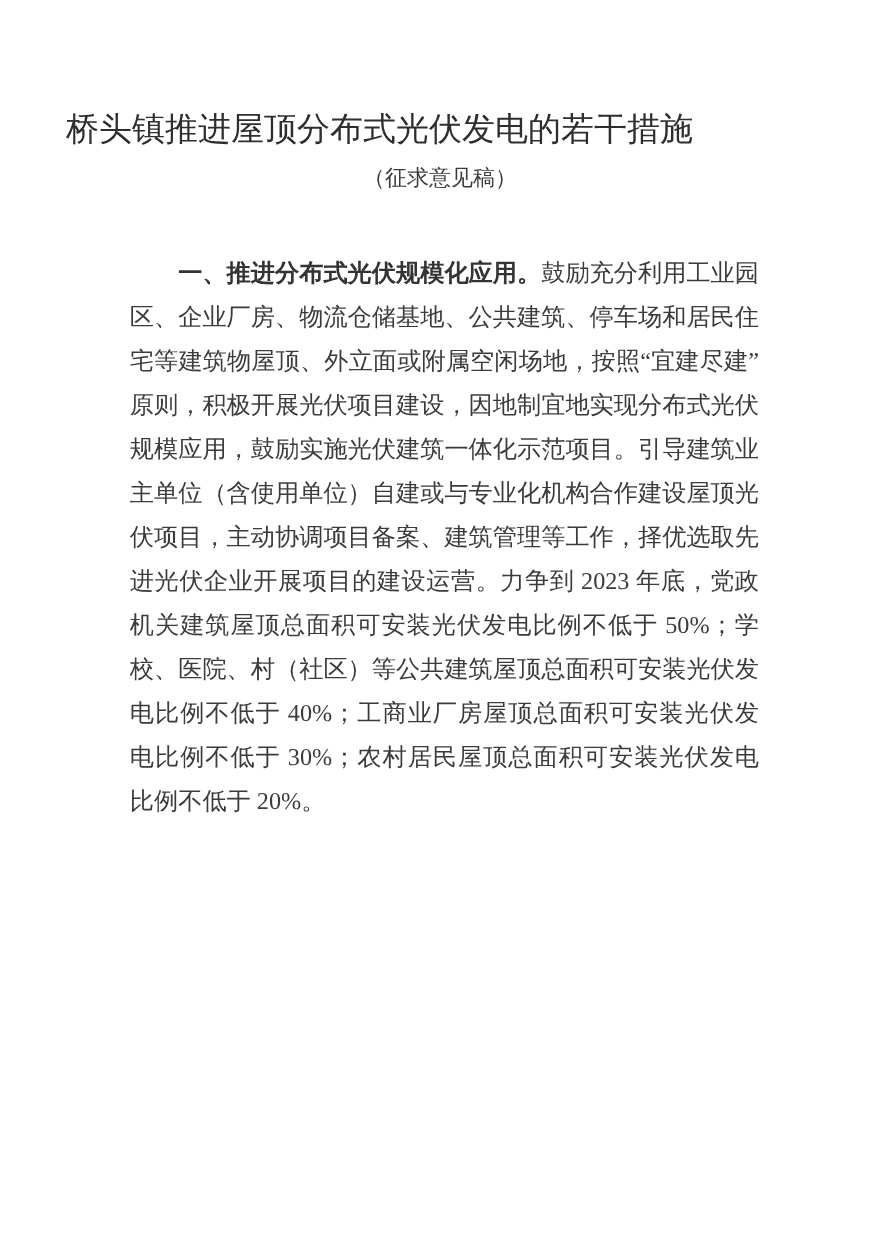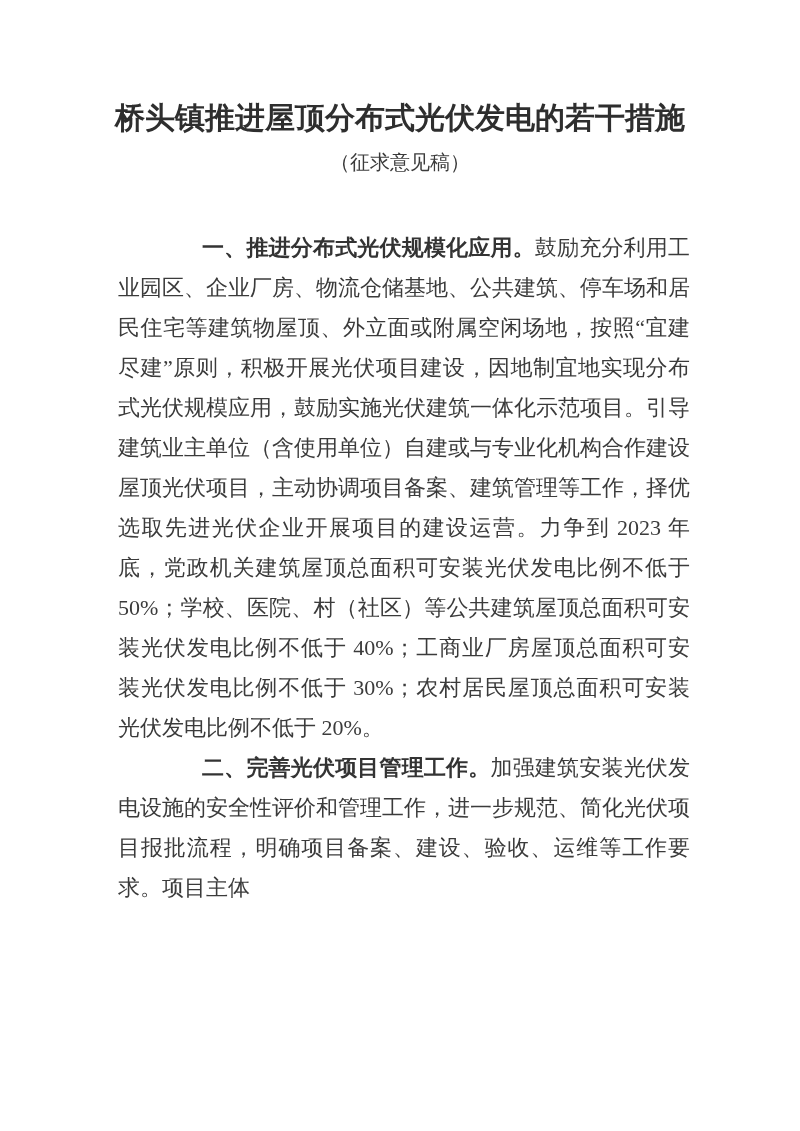--- a/index.html
+++ b/index.html
@@ -12,24 +12,24 @@
     width: 800px;
     height: 1131px;
     margin: 0 auto;
     background: #ffffff;
     overflow: hidden;
     font-family: "Liberation Serif", "DejaVu Serif", serif;
     color: #3b3b3b;
   }
   .doc-title {
     margin: 96px 60px 0 60px;
-    text-align: center;
+    text-align: left;
     font-size: 30px;
     line-height: 44px;
-    font-weight: 700;
+    font-weight: 400;
     color: #2e2e2e;
     letter-spacing: 0px;
   }
   .doc-subtitle {
     margin: 8px 60px 0 60px;
     text-align: center;
     font-size: 20px;
     line-height: 28px;
     font-weight: 400;
     color: #3b3b3b;
@@ -42,30 +42,28 @@
     text-align: justify;
   }
   .doc-body p {
     margin: 0;
     padding: 0;
     text-indent: 2em;
   }
   .section-lead {
     font-weight: 700;
     color: #333333;
-    margin-left: 40px;
   }
 </style>
 </head>
 <body>
 
 <div class="page">
   <h1 class="doc-title">桥头镇推进屋顶分布式光伏发电的若干措施</h1>
 
   <div class="doc-subtitle">（征求意见稿）</div>
 
   <div class="doc-body">
 
     <p><span class="section-lead">一、推进分布式光伏规模化应用。</span><span>鼓励充分利用工业园区、企业厂房、物流仓储基地、公共建筑、停车场和居民住宅等建筑物屋顶、外立面或附属空闲场地，按照“宜建尽建”原则，积极开展光伏项目建设，因地制宜地实现分布式光伏规模应用，鼓励实施光伏建筑一体化示范项目。引导建筑业主单位（含使用单位）自建或与专业化机构合作建设屋顶光伏项目，主动协调项目备案、建筑管理等工作，择优选取先进光伏企业开展项目的建设运营。力争到 2023 年底，党政机关建筑屋顶总面积可安装光伏发电比例不低于 50%；学校、医院、村（社区）等公共建筑屋顶总面积可安装光伏发电比例不低于 40%；工商业厂房屋顶总面积可安装光伏发电比例不低于 30%；农村居民屋顶总面积可安装光伏发电比例不低于 20%。</span></p>
 
-    <p><span class="section-lead">二、完善光伏项目管理工作。</span><span>加强建筑安装光伏发电设施的安全性评价和管理工作，进一步规范、简化光伏项目报批流程，明确项目备案、建设、验收、运维等工作要求。项目主体</span></p>
   </div>
 </div>
 
 </body></html>

